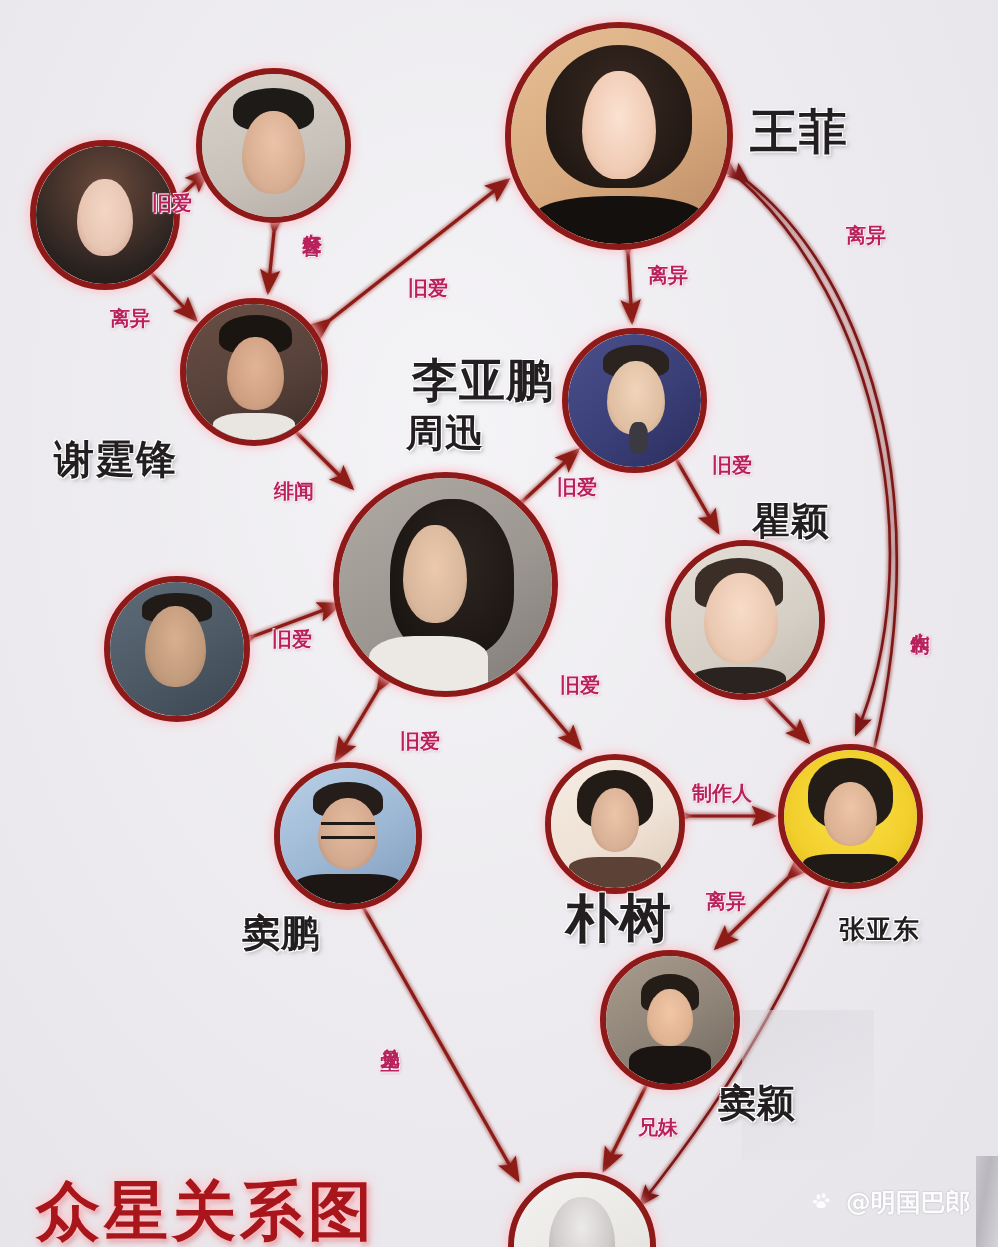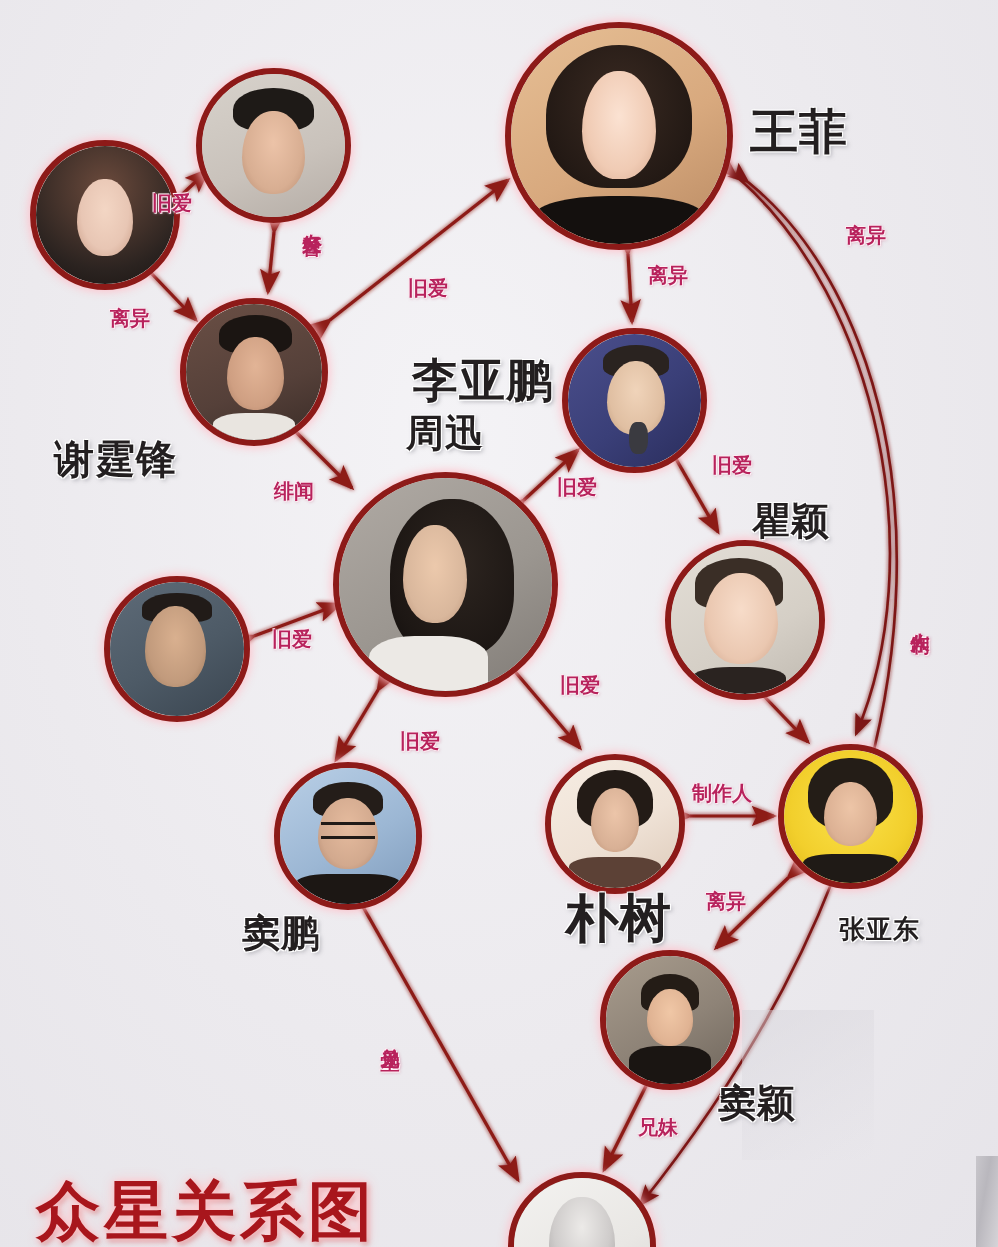--- a/index.html
+++ b/index.html
@@ -373,14 +373,28 @@
   <div class="rel vert" style="left:908px; top:620px; font-size:19px;">制作人</div>
   <div class="rel" style="left:706px; top:888px;">离异</div>
   <div class="rel" style="left:638px; top:1114px;">兄妹</div>
   <div class="rel vert" style="left:378px; top:1036px; font-size:19px;">堂兄弟</div>
 
   <div id="corner-shade"></div>
   <div id="corner-fold"></div>
 
   <div id="title">众星关系图</div>
 
+  <div id="watermark">
+    <span class="paw">
+      <svg width="22" height="22" viewBox="0 0 24 24" aria-hidden="true">
+        <g fill="#ffffff" opacity="0.95">
+          <ellipse cx="7" cy="7.5" rx="2.1" ry="2.9"></ellipse>
+          <ellipse cx="12.6" cy="6.2" rx="2.1" ry="2.9"></ellipse>
+          <ellipse cx="3.4" cy="12.6" rx="2.4" ry="2.1"></ellipse>
+          <ellipse cx="16.8" cy="11.2" rx="2.4" ry="2.1"></ellipse>
+          <path d="M10 12.4c2.6 0 5.1 2.3 5.1 4.5 0 1.7-1.6 2.6-3.4 2.6h-3.6c-1.8 0-3.4-.9-3.4-2.6 0-2.2 2.5-4.5 5.3-4.5z"></path>
+        </g>
+      </svg>
+    </span>
+    <span>@明国巴郎</span>
+  </div>
 
 </div>
 
 </body></html>

